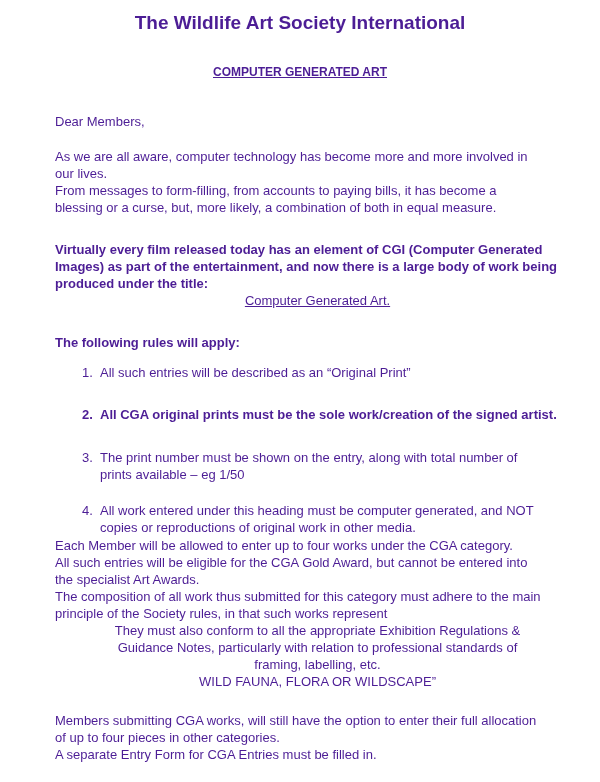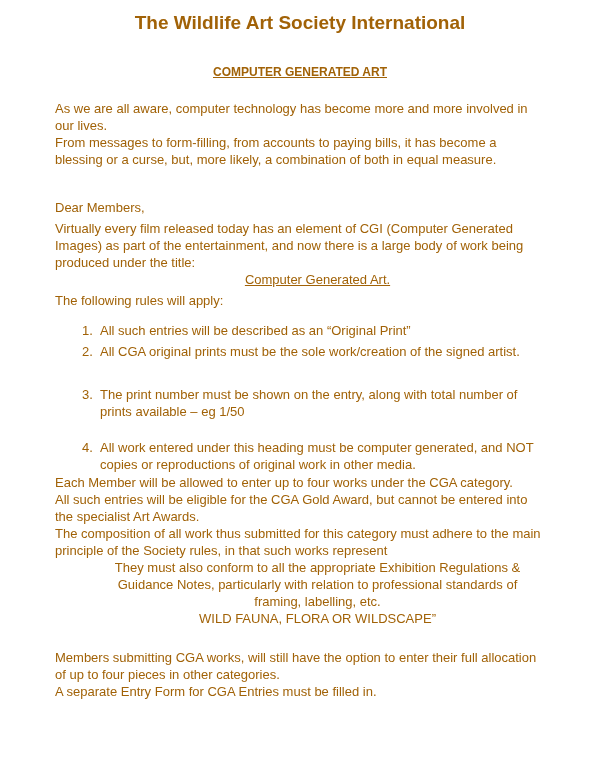--- a/index.html
+++ b/index.html
@@ -5,21 +5,21 @@
   html, body {
     margin: 0;
     padding: 0;
     background: #ffffff;
   }
   .page {
     position: relative;
     width: 600px;
     height: 782px;
     background: #ffffff;
-    color: #a16207;
+    color: #4c1d95;
     font-family: "Liberation Sans", sans-serif;
     font-size: 13px;
     line-height: 17px;
     overflow: hidden;
   }
   .doc-title {
     padding-top: 12px;
     text-align: center;
     font-weight: bold;
     font-size: 19px;
@@ -40,40 +40,40 @@
   .para { text-align: left; }
   .centered { text-align: center; }
   .b { font-weight: normal; }
   .u { text-decoration: underline; }
   .li { display: flex; }
   .li-num { flex: none; width: 18px; margin-left: 27px; }
   .li-text { flex: 1; }
   
   .gap-none { margin-top: 0; }
   .gap-xs   { margin-top: 22px; }
-  .gap-sm   { margin-top: 4px; }
+  .gap-sm   { margin-top: 25px; font-weight: bold; }
   .gap-md   { margin-top: 1px; }
   .gap-md2  { margin-top: 13px; }
   .gap-lg   { margin-top: 18px; }
   .gap-xl   { margin-top: 19px; }
   .gap-xxl  { margin-top: 26px; }
   .gap-sal  { margin-top: 31px; }
 </style>
 </head>
 <body>
 
 <div class="page">
   <div class="doc-title">The Wildlife Art Society International</div>
   <div class="doc-subtitle">COMPUTER GENERATED ART</div>
   <div class="letter-body">
+      <div class="para runs gap-sal"><span>Dear Members,</span></div>
       <div class="para runs gap-lg"><span>As we are all aware, computer technology has become more and more involved in
 our lives.
 From messages to form-filling, from accounts to paying bills, it has become a
 blessing or a curse, but, more likely, a combination of both in equal measure.</span></div>
-      <div class="para runs gap-sal"><span>Dear Members,</span></div>
       <div class="para runs gap-sm"><span>Virtually every film released today has an element of CGI (Computer Generated
 Images) as part of the entertainment, and now there is a large body of work being
 produced under the title:</span></div>
       <div class="centered runs gap-none"><span class="b u">Computer Generated Art.</span></div>
       <div class="para runs gap-sm"><span>The following rules will apply:</span></div>
       <div class="li gap-md2">
         <span class="li-num">1.</span>
         <span class="li-text runs"><span>All such entries will be described as an </span><span class="b">“Original Print”</span></span>
       </div>
       <div class="li gap-sm">

